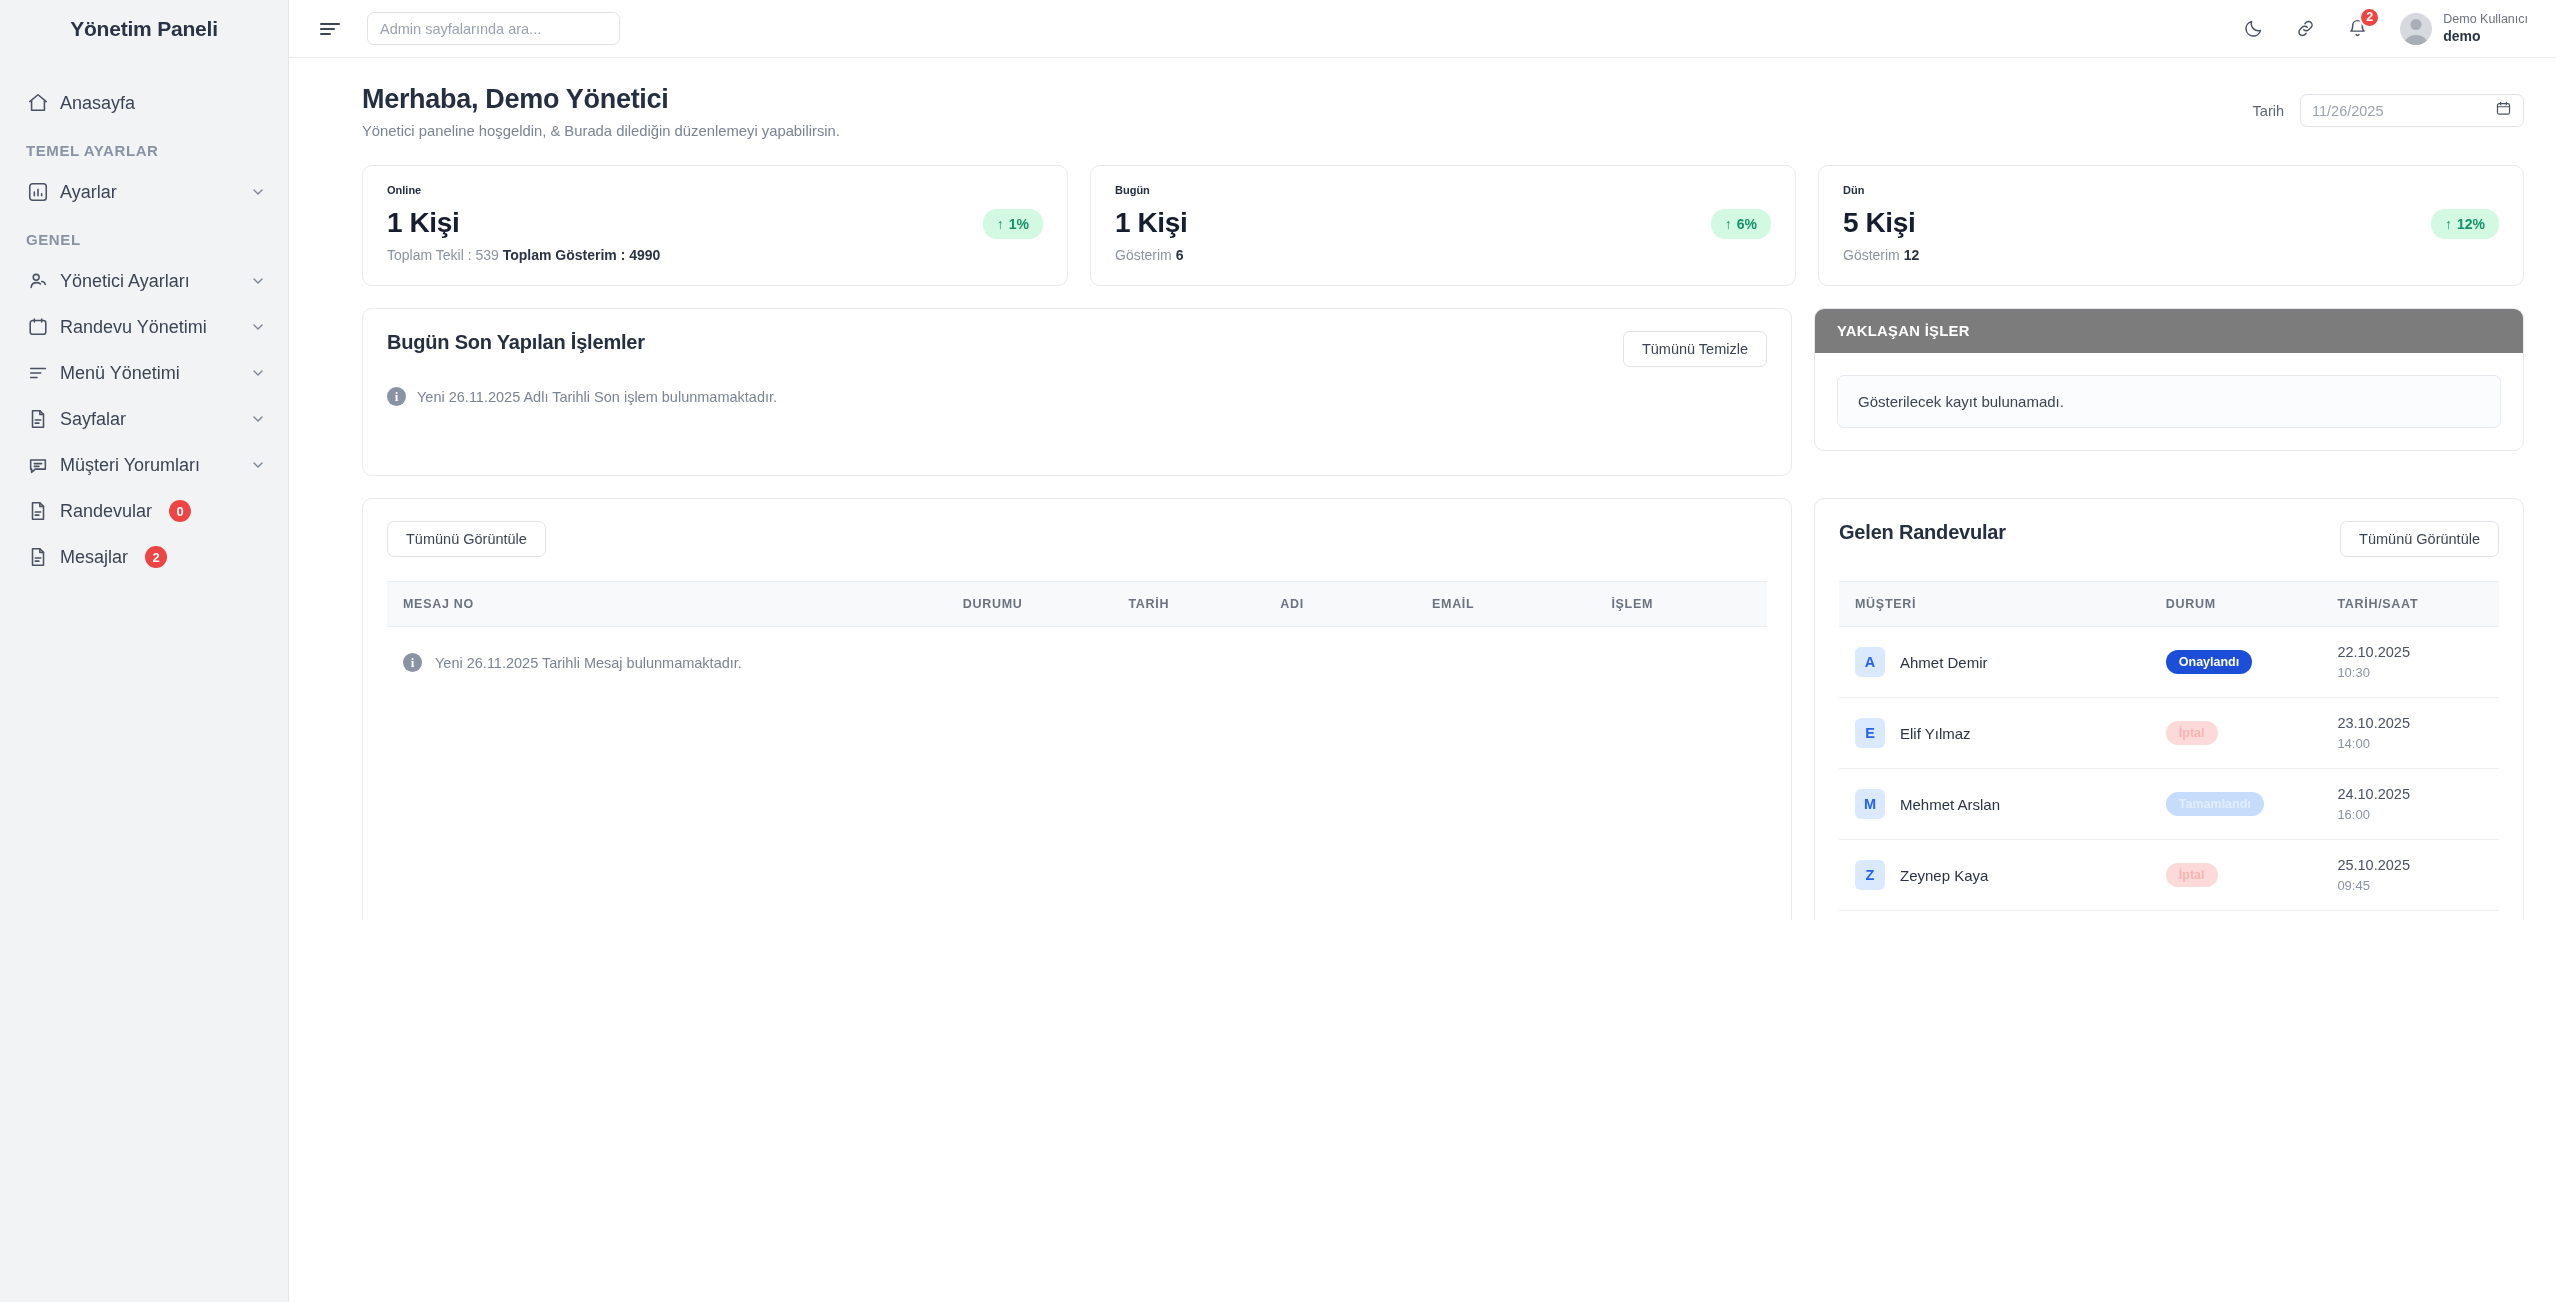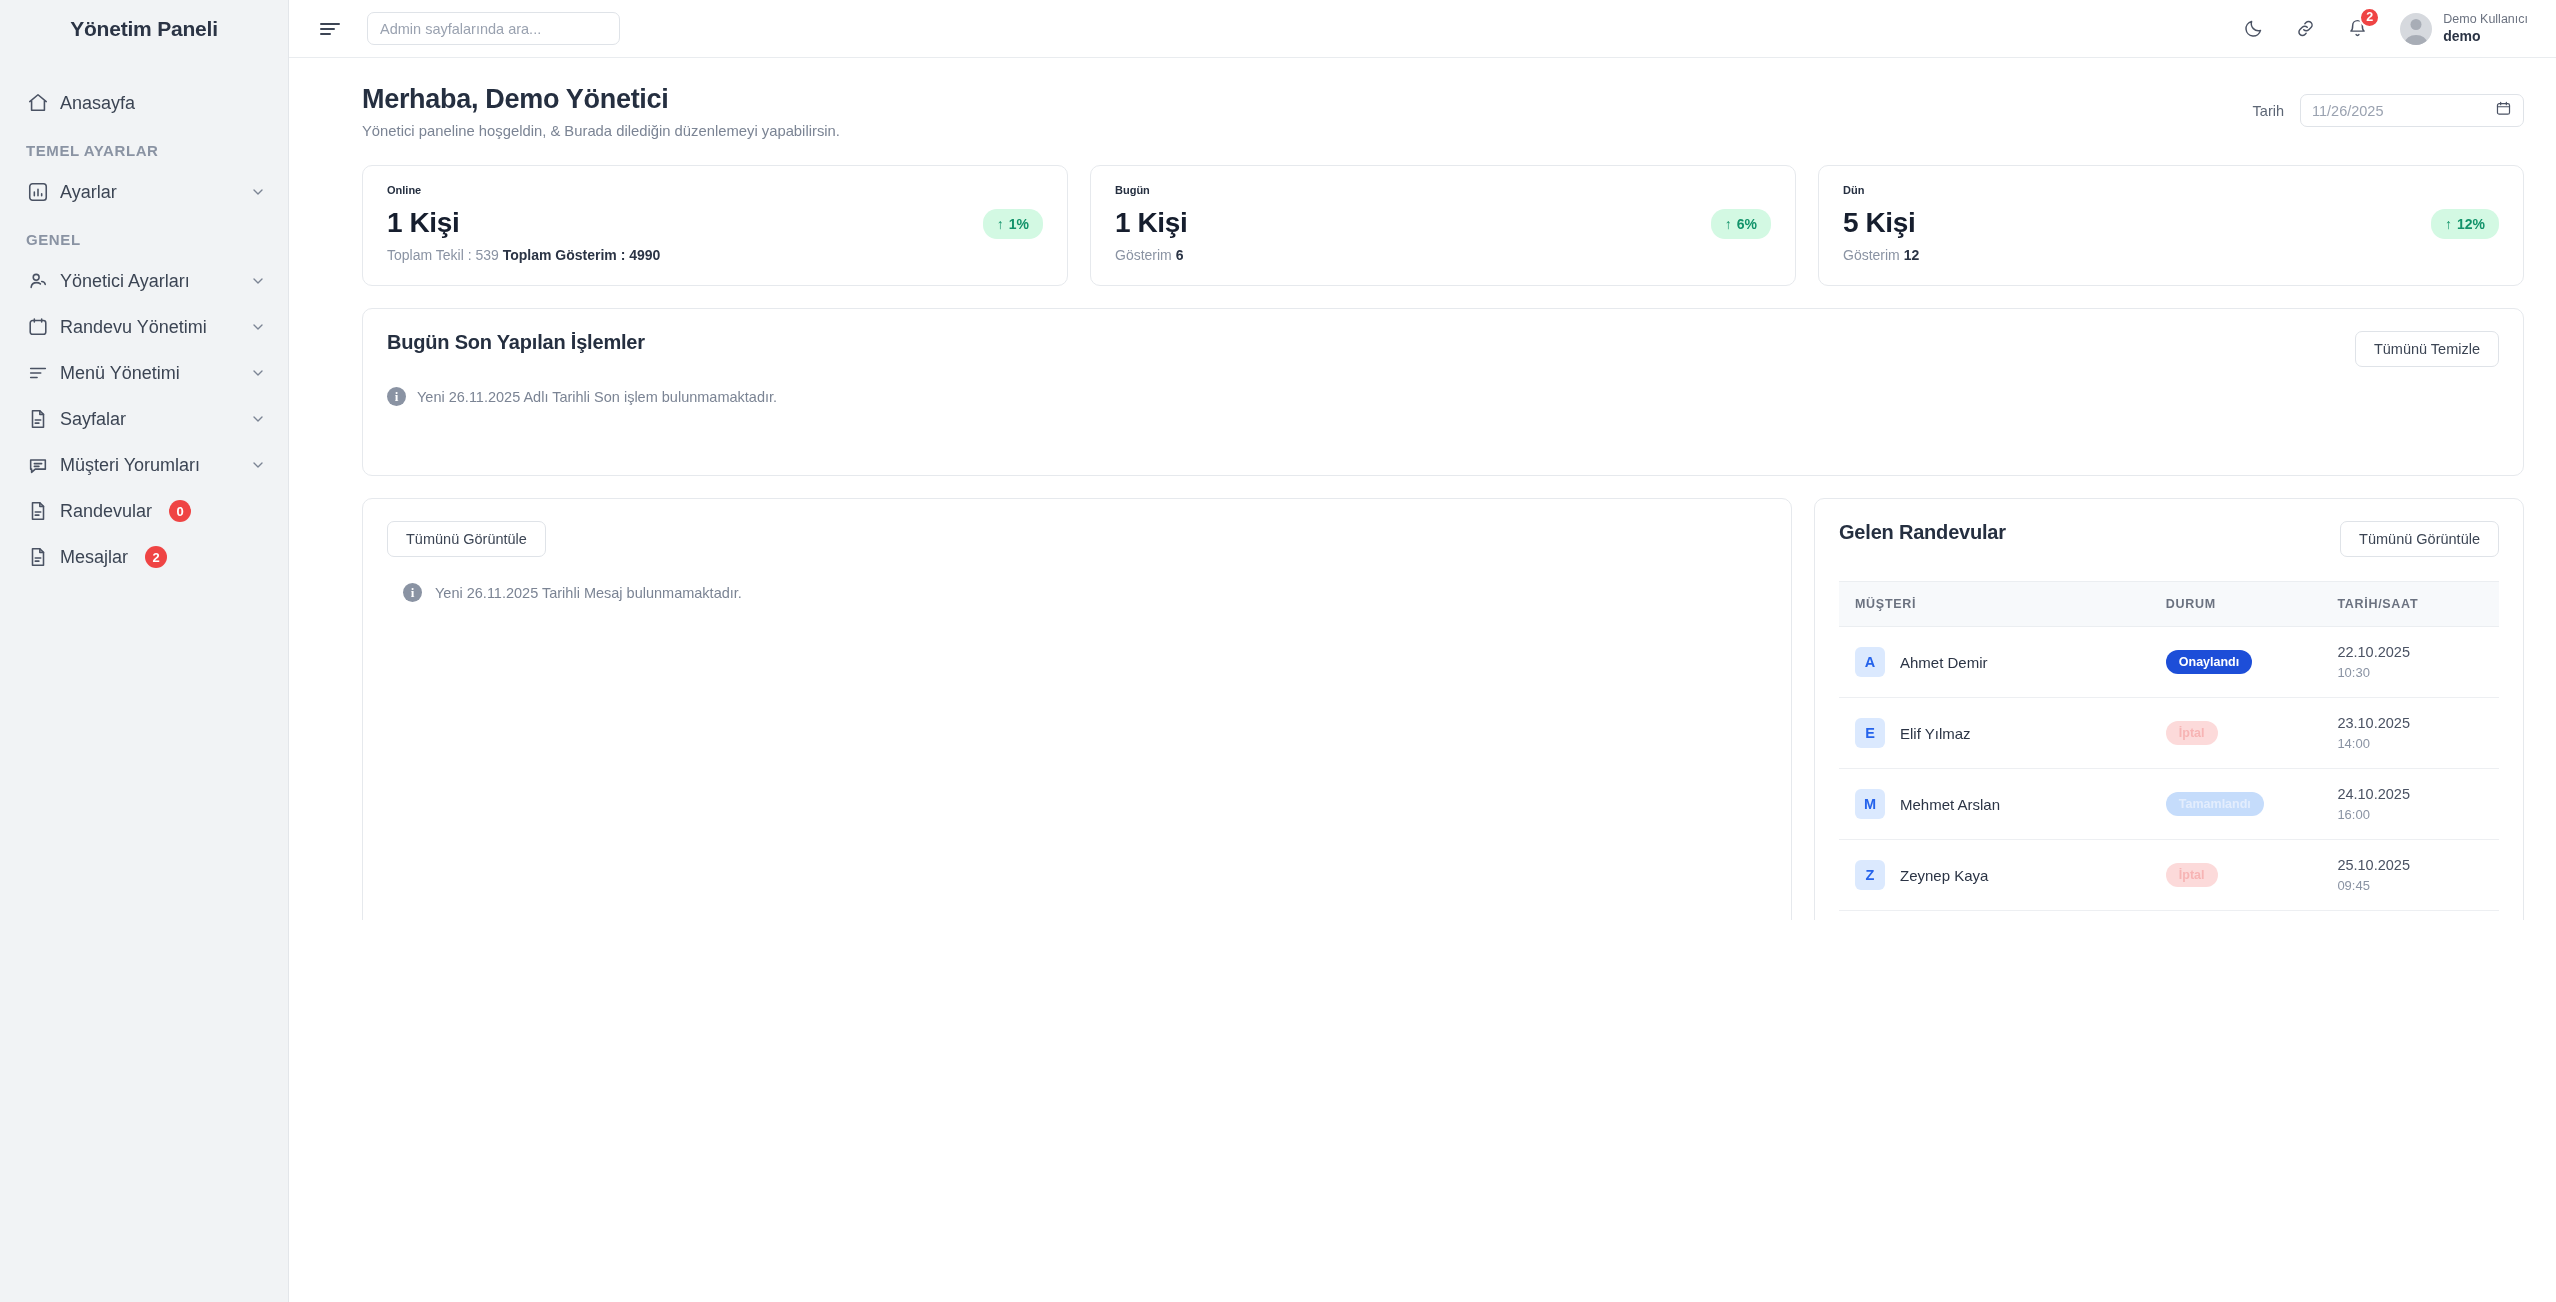--- a/index.html
+++ b/index.html
@@ -448,29 +448,47 @@
           <div class="panel-head">
             <h2 class="panel-title">Bugün Son Yapılan İşlemler</h2>
             <button class="btn-outline">Tümünü Temizle</button>
           </div>
           <div class="empty-note">
             <span class="info-dot">i</span>
             <span class="empty-text">Yeni 26.11.2025 Adlı Tarihli Son işlem bulunmamaktadır.</span>
           </div>
         </section>
 
+        <section class="panel panel-right">
+          <div class="upcoming-head">YAKLAŞAN İŞLER</div>
+          <div class="upcoming-body">
+            <div class="upcoming-empty">Gösterilecek kayıt bulunamadı.</div>
+          </div>
+        </section>
 
       </div>
 
       <div class="bottom-row">
 
         <section class="panel msg-panel">
           <div class="panel-head">
             <button class="btn-outline">Tümünü Görüntüle</button>
           </div>
+          <table class="tbl">
+            <thead>
+              <tr>
+                <th style="width:41%">MESAJ NO</th>
+                <th style="width:12%">DURUMU</th>
+                <th style="width:11%">TARİH</th>
+                <th style="width:11%">ADI</th>
+                <th style="width:13%">EMAİL</th>
+                <th style="width:12%">İŞLEM</th>
+              </tr>
+            </thead>
+          </table>
           <div class="msg-empty-row">
             <span class="info-dot">i</span>
             <span class="empty-text">Yeni 26.11.2025 Tarihli Mesaj bulunmamaktadır.</span>
           </div>
         </section>
 
         <section class="panel appt-panel">
           <div class="panel-head">
             <h2 class="panel-title">Gelen Randevular</h2>
             <button class="btn-outline">Tümünü Görüntüle</button>

